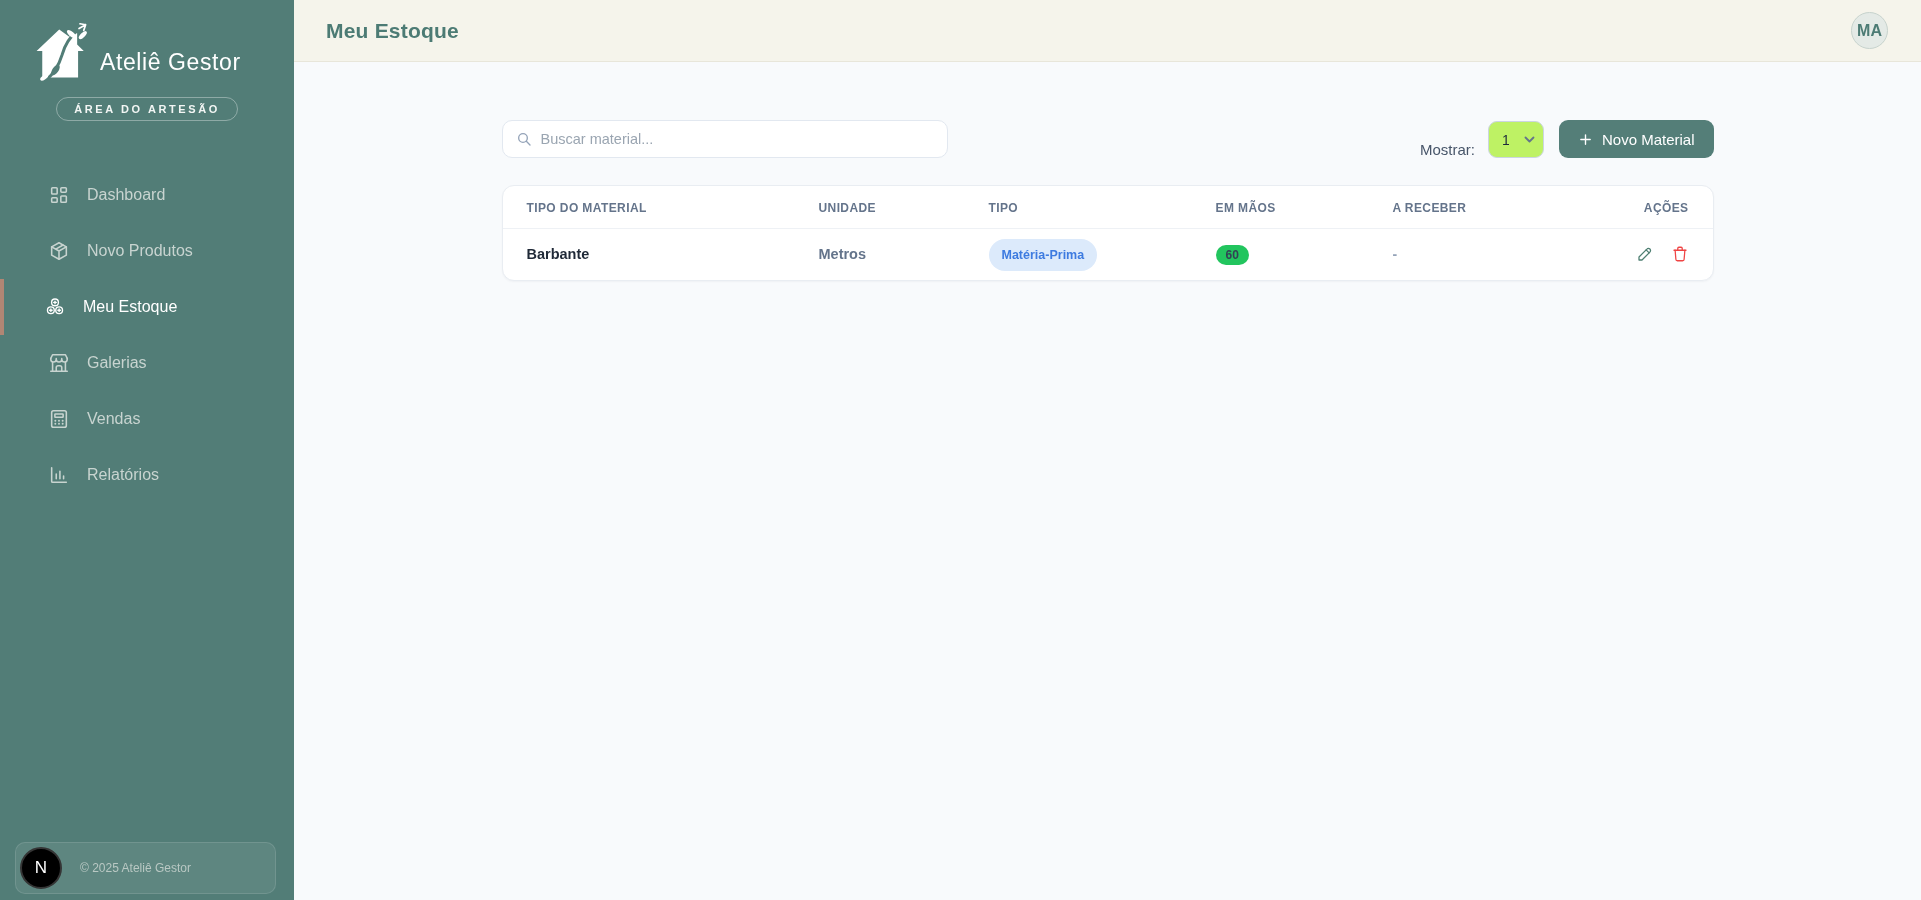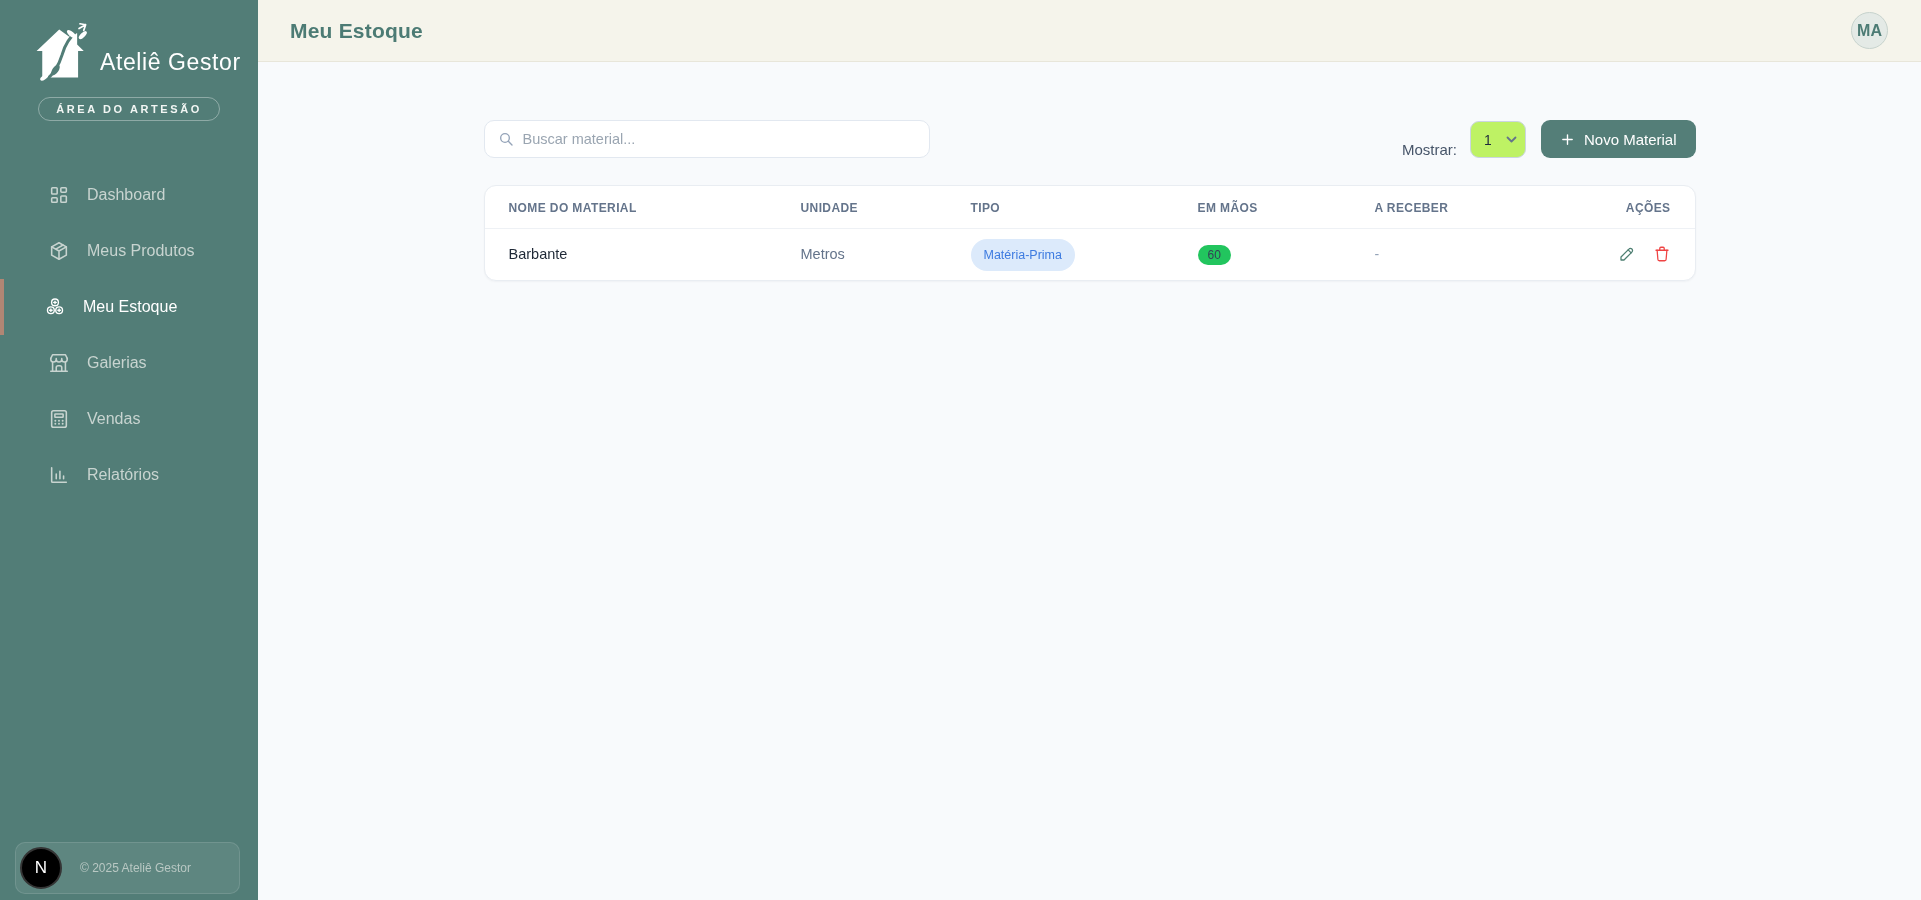--- a/index.html
+++ b/index.html
@@ -5,21 +5,21 @@
   * { margin:0; padding:0; box-sizing:border-box; }
   html,body { width:1921px; height:900px; overflow:hidden; }
   body {
     display:flex;
     font-family:"Liberation Sans", sans-serif;
     background:#F8FAFC;
   }
 
   
   .sidebar {
-    width:258px; flex-shrink:0; height:900px;
+    width:294px; flex-shrink:0; height:900px;
     background:#527D77;
     display:flex; flex-direction:column;
     position:relative;
   }
   .logo-row { display:flex; align-items:flex-end; gap:4px; padding:22px 10px 0 30px; }
   .logo-mark { width:66px; height:62px; flex-shrink:0; }
   .logo-text { color:#FFFFFF; font-size:23px; font-weight:400; letter-spacing:0.6px; padding-bottom:8px; }
   .area-badge {
     margin:13px auto 0; width:max-content;
     padding:5px 17px;
@@ -117,21 +117,21 @@
   
   .table-card {
     background:#fff; border:1px solid #E9EDF2; border-radius:12px;
     box-shadow:0 1px 2px rgba(16,24,40,0.04);
     overflow:hidden;
   }
   .tgrid { display:grid; grid-template-columns:292px 170px 227px 177px 177px 1fr; align-items:center; }
   .thead { padding:15px 24px 13px; border-bottom:1px solid #EEF1F5; }
   .th { font-size:12px; font-weight:700; color:#64748B; letter-spacing:0.4px; }
   .th:last-child { text-align:right; }
-  .trow { padding:16px 24px 17px; }
+  .trow { padding:16px 24px 17px;font-weight:bold; }
   .cell-name { font-size:14.5px; color:#1F2937; }
   .cell-unit { font-size:14.5px; color:#64748B; }
   .badge-type {
     width:max-content; background:#DCEAFB; color:#3D7BE0;
     font-size:12.5px; padding:9px 13px; border-radius:999px;
   }
   .badge-qty {
     width:max-content; background:#22c55e; color:#334155;
     font-size:12px; padding:3px 10px; border-radius:999px;
   }
@@ -169,21 +169,21 @@
         <rect x="14" y="4" width="6" height="5" rx="1"></rect>
           <rect x="14" y="13" width="6" height="7" rx="1"></rect>
       </svg>
       <span>Dashboard</span>
     </div>
     <div class="nav-item">
       <svg viewBox="0 0 24 24" fill="none" stroke="currentColor" stroke-width="1.7" stroke-linecap="round" stroke-linejoin="round">
         <path d="M12 3l8 4.5v9L12 21l-8-4.5v-9L12 3z"></path>
           <path d="M12 12l8-4.5M12 12v9M12 12L4 7.5M16.5 5.5l-8 4.5"></path>
       </svg>
-      <span>Meus Produtos</span>
+      <span>Novo Produtos</span>
     </div>
     <div class="nav-item active">
       <svg viewBox="0 0 24 24" fill="none" stroke="currentColor" stroke-width="1.5" stroke-linecap="round">
         <circle cx="12" cy="7" r="3.7"></circle>
           <circle cx="7.5" cy="15.5" r="3.7"></circle>
           <circle cx="16.5" cy="15.5" r="3.7"></circle>
         <path d="M12 5.6v2.8M10.6 7h2.8M7.5 14.1v2.8M6.1 15.5h2.8M16.5 14.1v2.8M15.1 15.5h2.8"></path>
       </svg>
       <span>Meu Estoque</span>
     </div>
@@ -252,21 +252,21 @@
             <svg viewBox="0 0 24 24" fill="none" stroke="currentColor" stroke-width="2.2" stroke-linecap="round">
               <path d="M12 4.5v15M4.5 12h15"></path>
             </svg>
             <span>Novo Material</span>
           </button>
         </div>
       </div>
 
       <div class="table-card">
         <div class="tgrid thead">
-          <div class="th">NOME DO MATERIAL</div>
+          <div class="th">TIPO DO MATERIAL</div>
           <div class="th">UNIDADE</div>
           <div class="th">TIPO</div>
           <div class="th">EM MÃOS</div>
           <div class="th">A RECEBER</div>
           <div class="th">AÇÕES</div>
         </div>
 
         <div class="tgrid trow">
           <div class="cell-name">Barbante</div>
           <div class="cell-unit">Metros</div>

